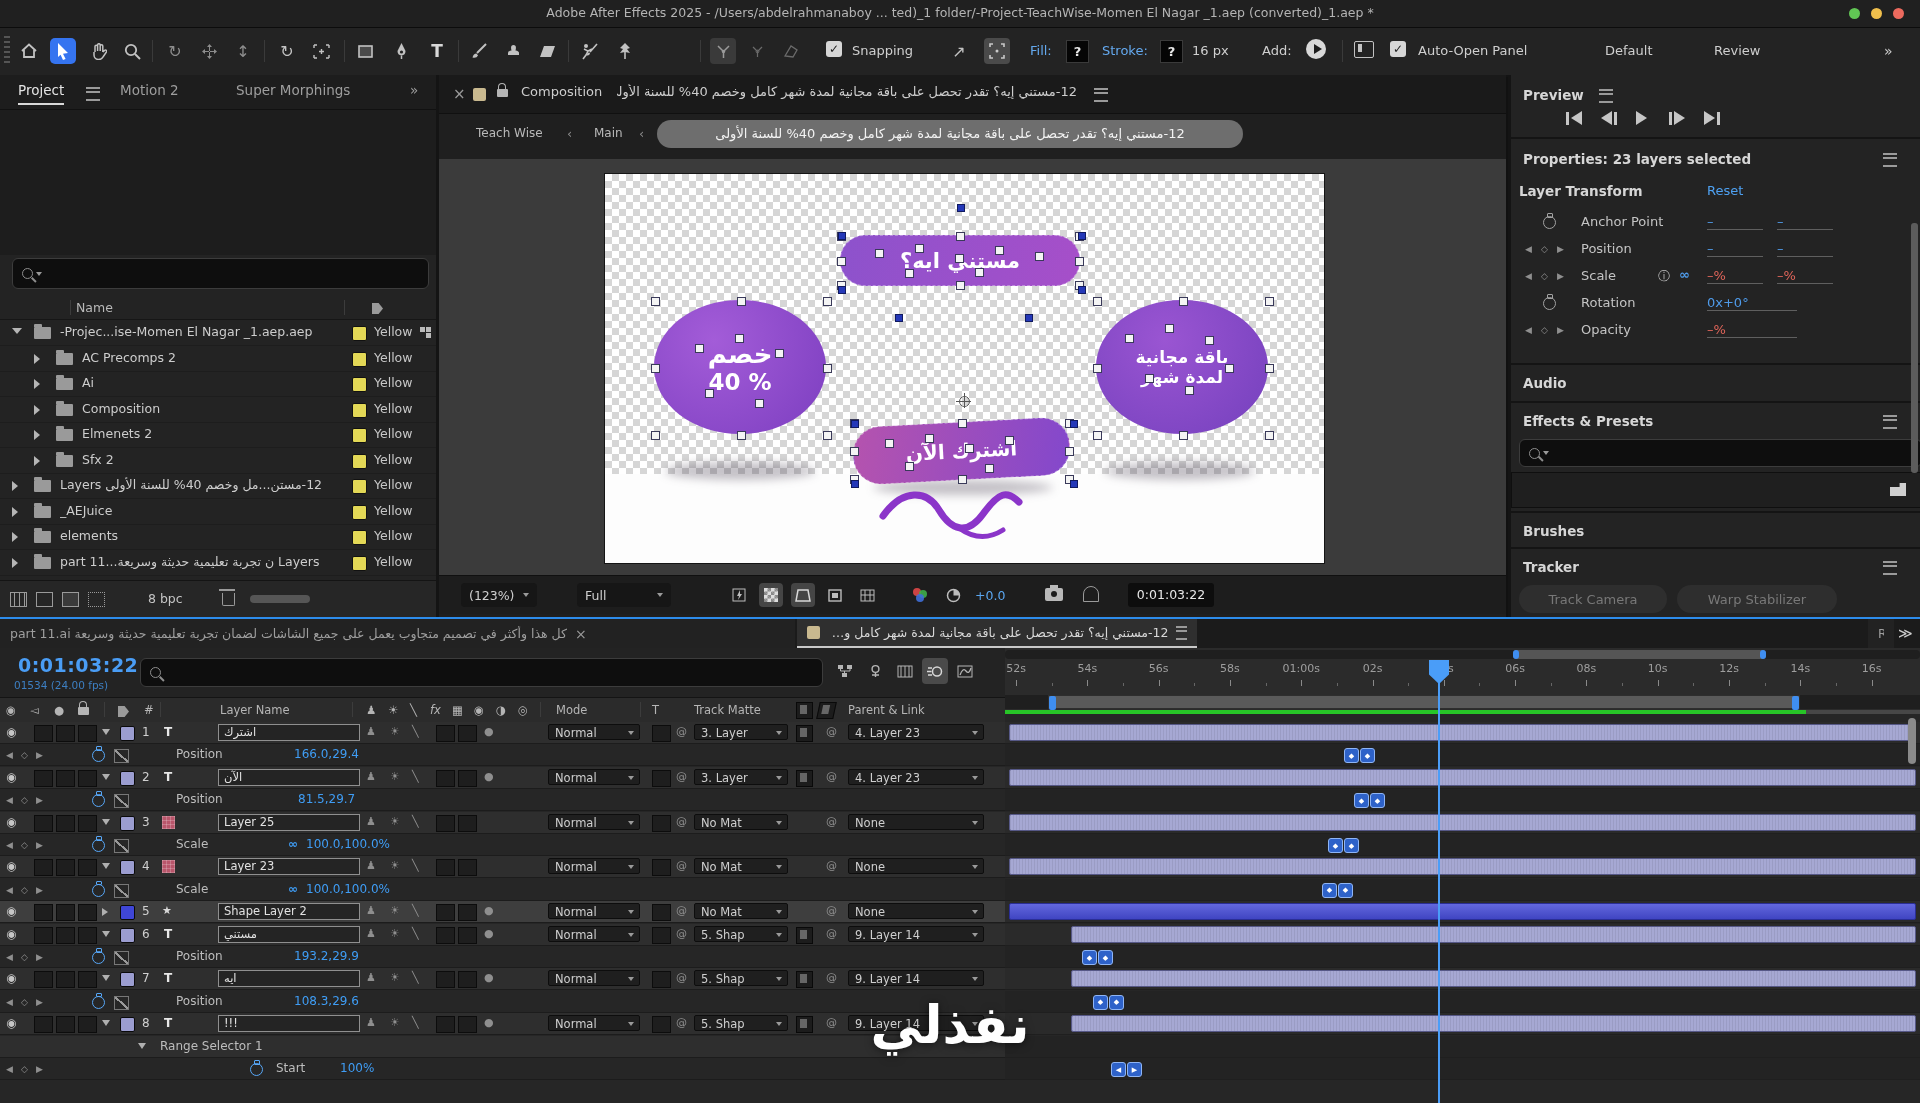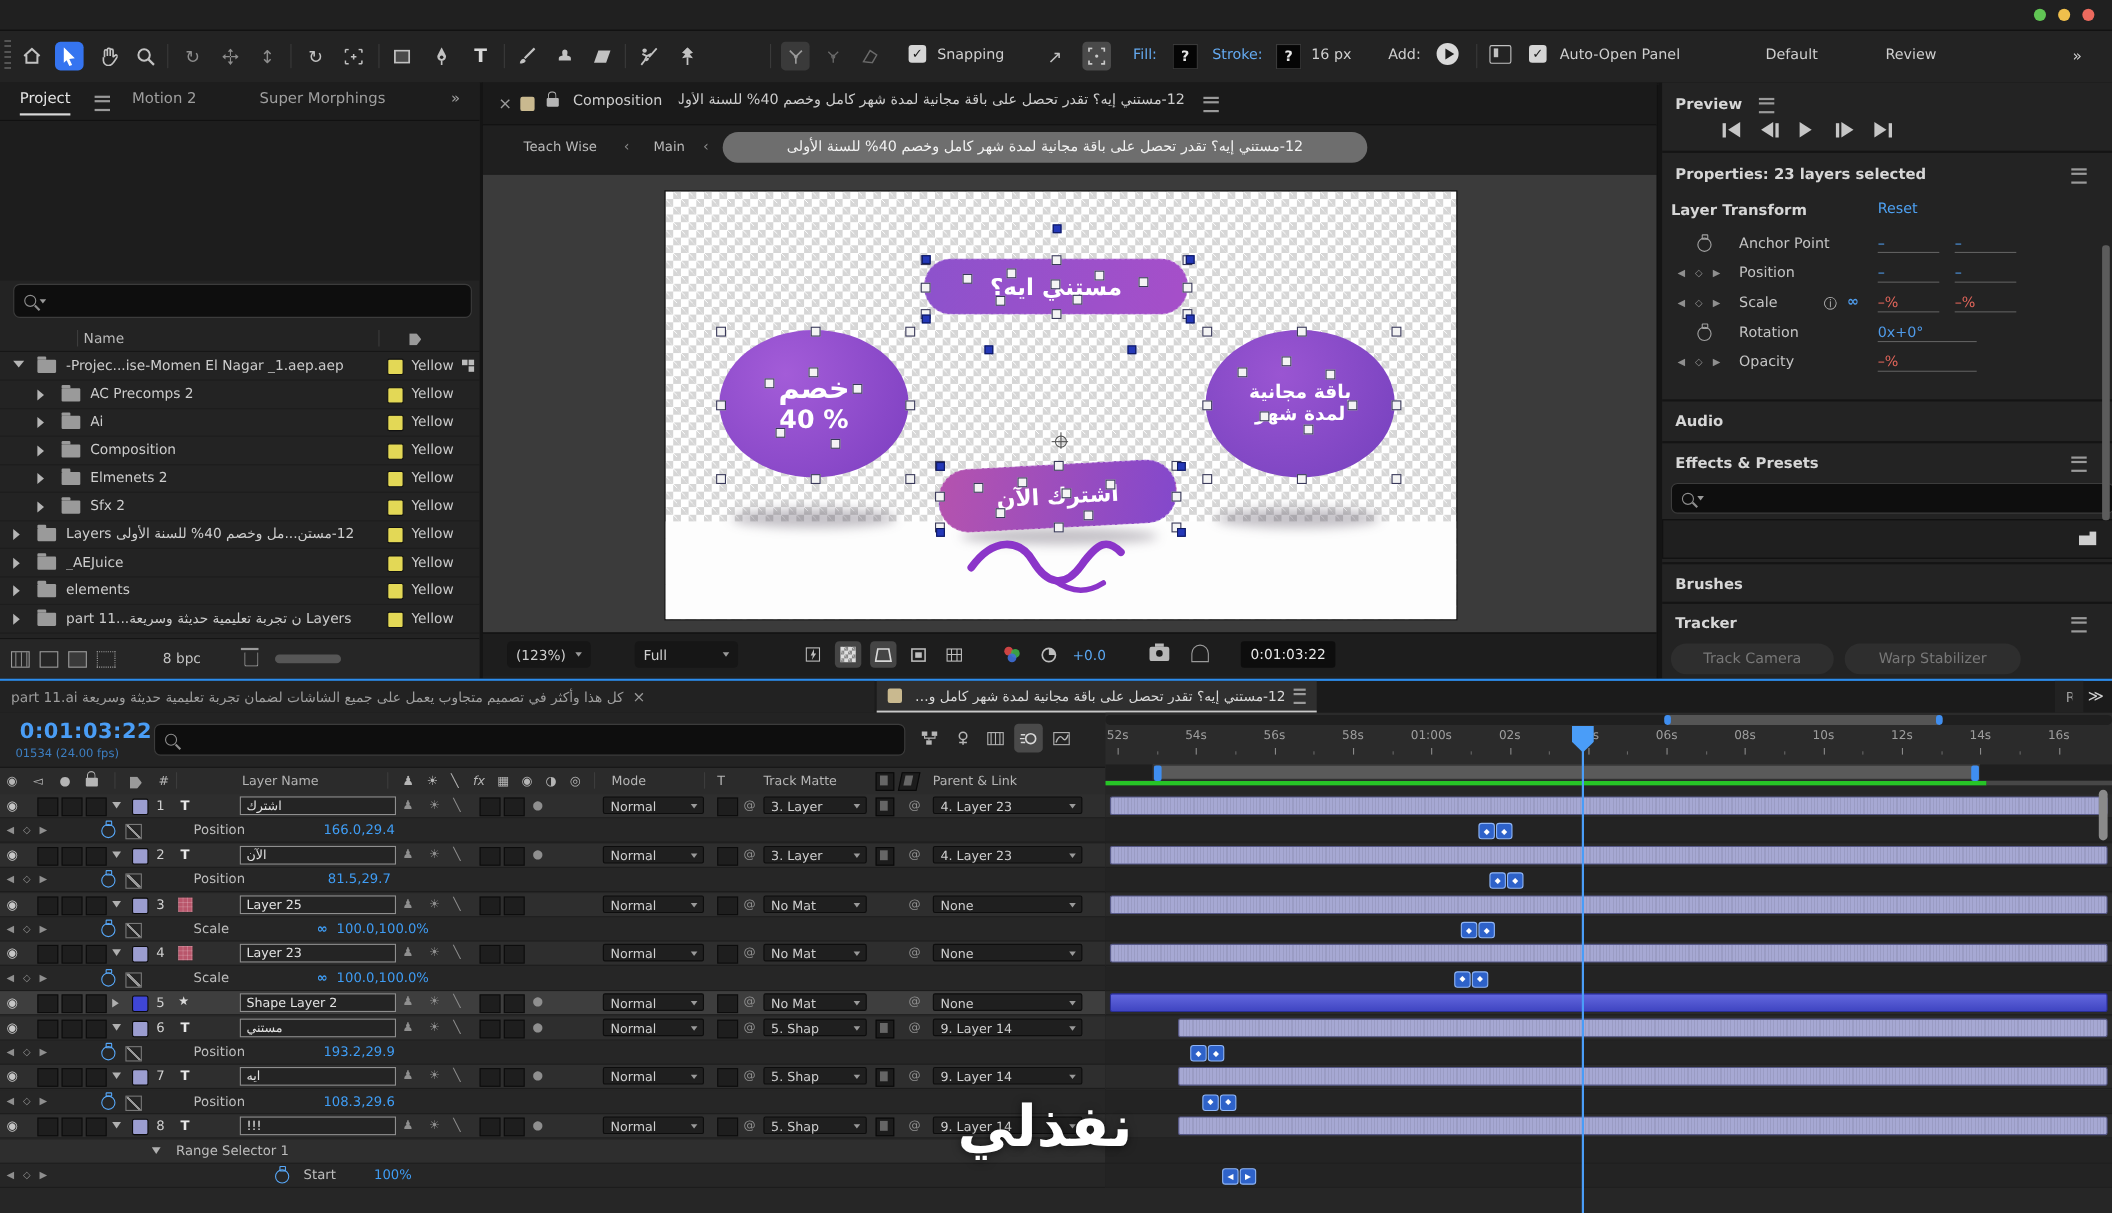--- a/index.html
+++ b/index.html
@@ -222,20 +222,21 @@
   #watermark{position:absolute;left:760px;top:995px;width:380px;text-align:center;z-index:20;color:#fff;
      text-shadow:0 1px 8px rgba(0,0,0,.55);}
   #watermark .a{font-size:52px;font-weight:bold;}
   #watermark .b{font-size:30px;font-weight:bold;letter-spacing:1px;}
   .rtl{direction:rtl;}
 </style>
 </head>
 <body>
 
 <div id="titlebar">
+  <div class="wt">Adobe After Effects 2025 - /Users/abdelrahmanaboy ... ted)_1 folder/-Project-TeachWise-Momen El Nagar  _1.aep (converted)_1.aep *</div>
   <div class="tldot" style="left:1849px;background:#61c554"></div>
   <div class="tldot" style="left:1871px;background:#f0bf4c"></div>
   <div class="tldot" style="left:1893px;background:#ec6a5e"></div>
 </div>
 
 <div id="toolbar">
   <div class="dots-handle"></div>
   <div class="ticon" style="left:16px">
     <svg width="18" height="16" viewBox="0 0 18 16">
         <path d="M2 8 L9 1.5 L16 8 M4 7 V14 H14 V7" fill="none" stroke="#c2c2c2" stroke-width="1.8"></path>

